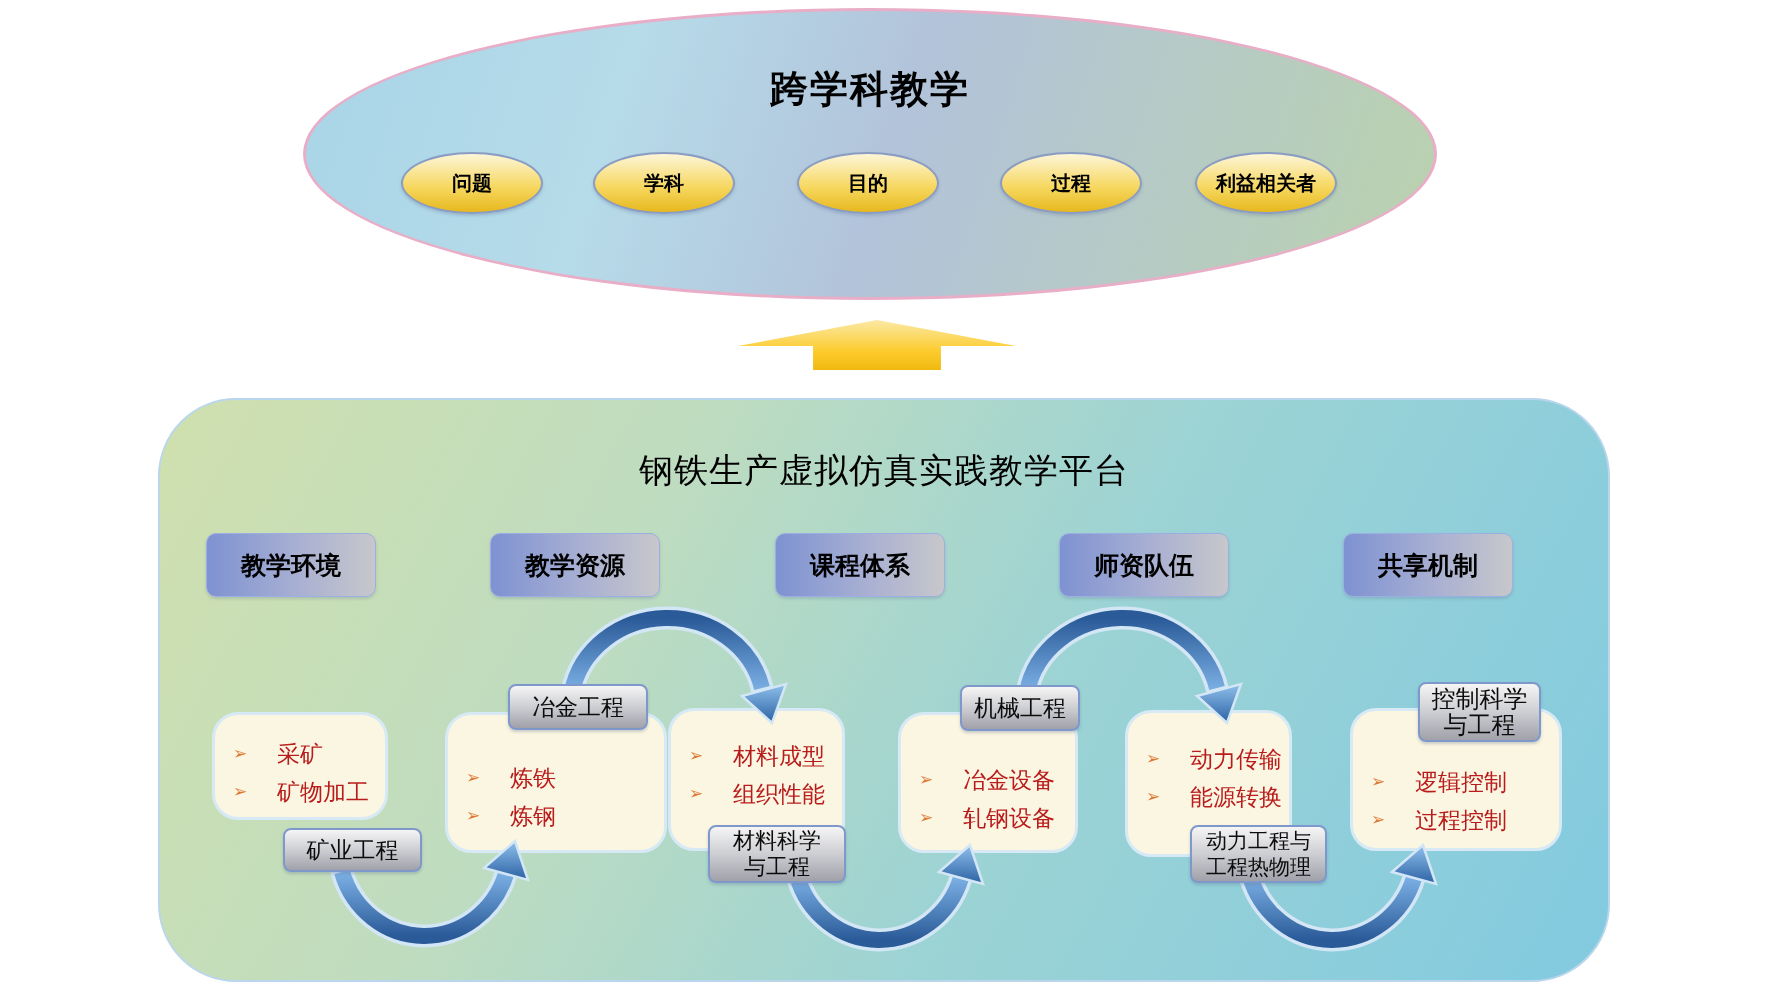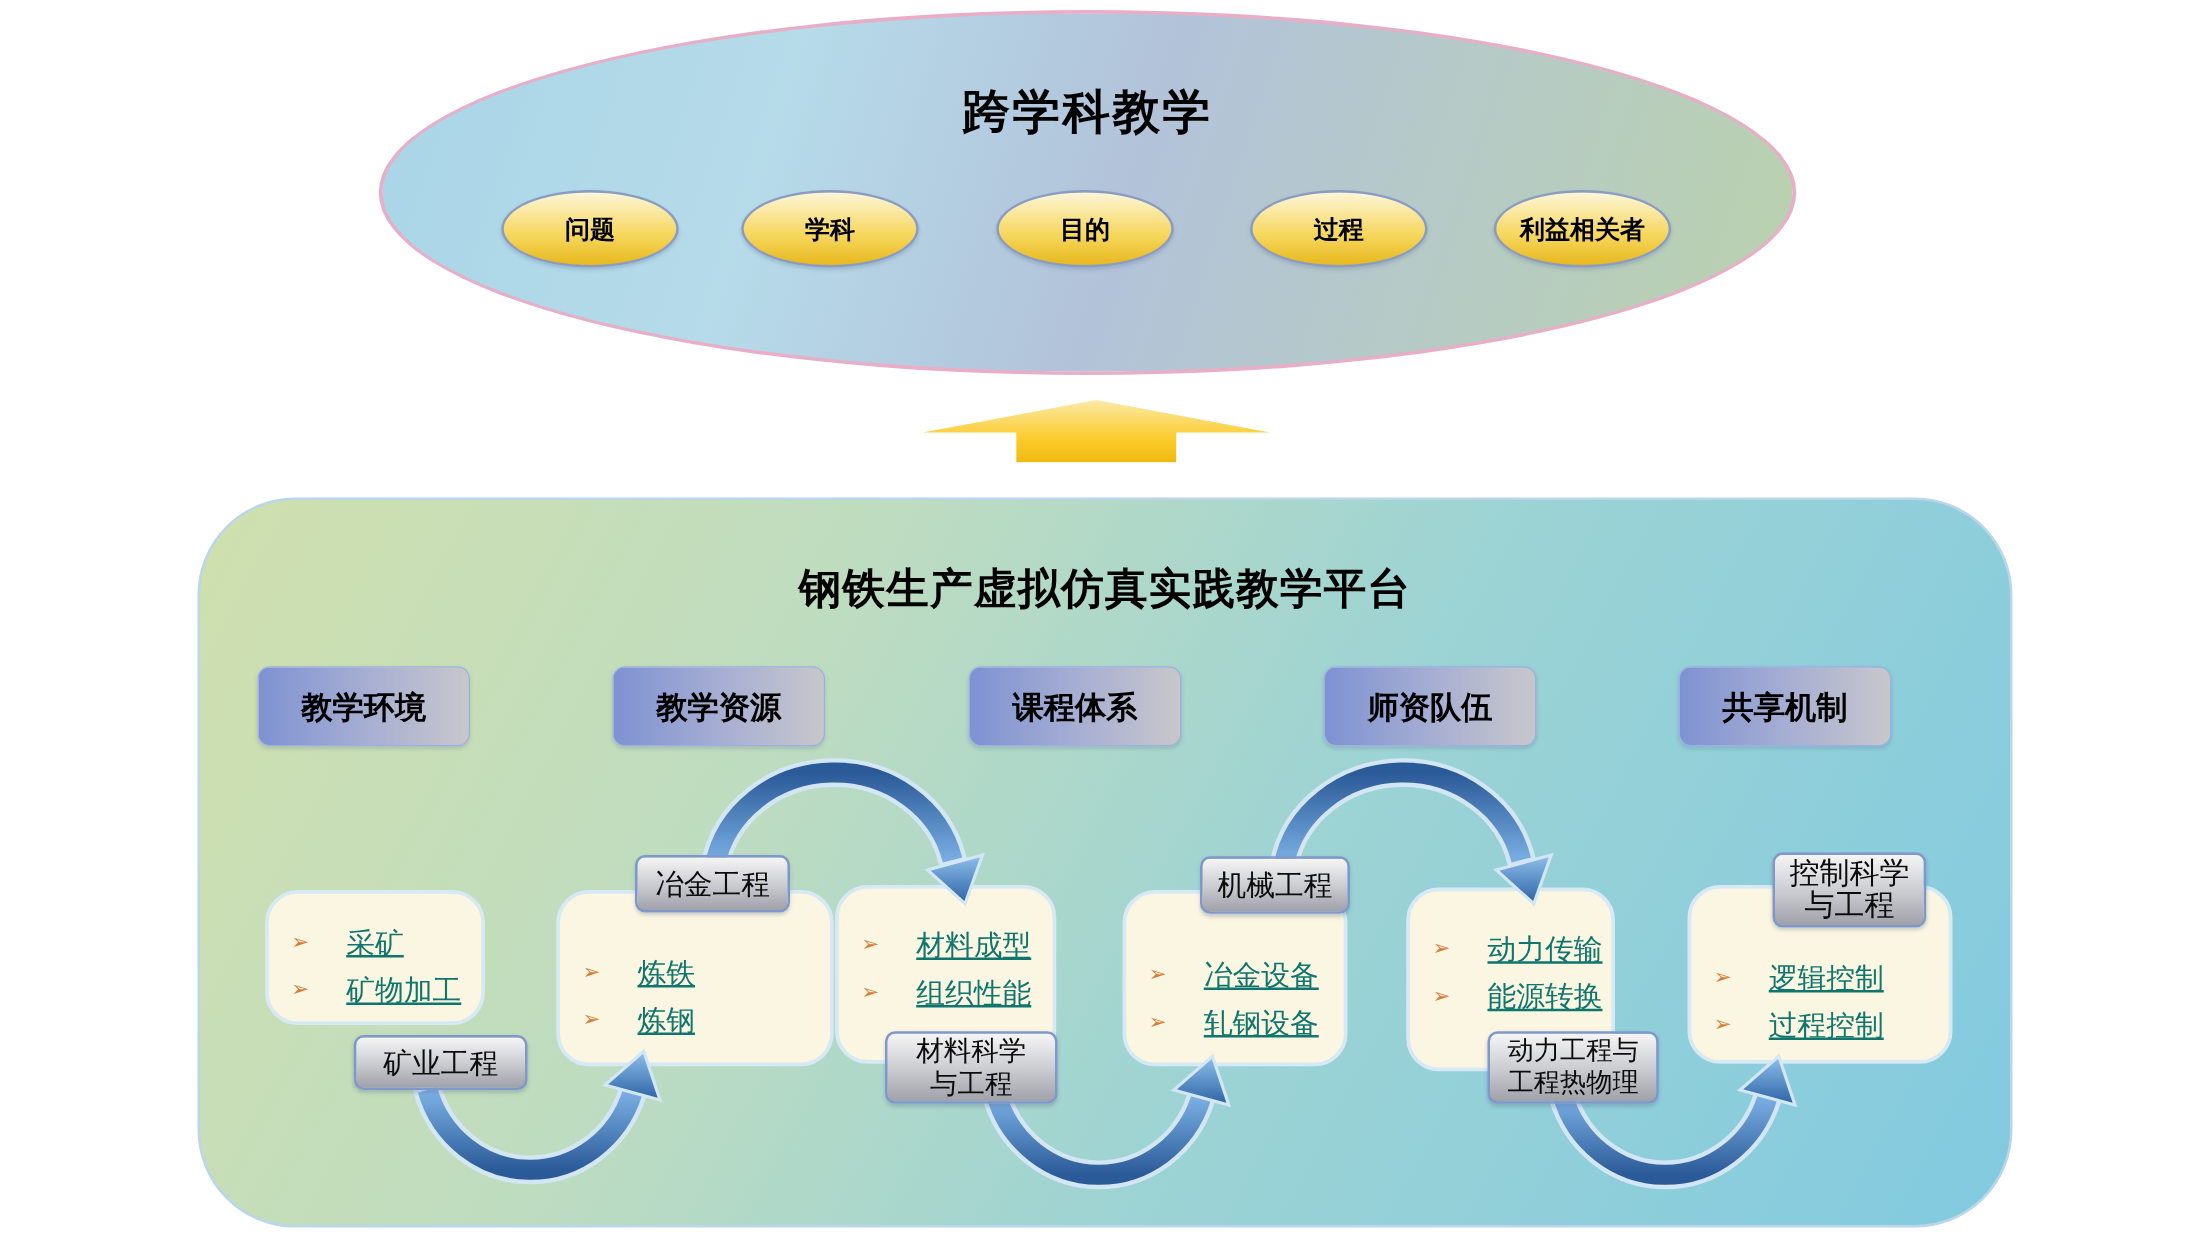--- a/index.html
+++ b/index.html
@@ -39,21 +39,21 @@
 
   
   .panel {
     position:absolute; left:158px; top:398px; width:1452px; height:584px;
     border-radius:78px;
     background:linear-gradient(118deg,#d0e0ae 0%,#bedcc0 32%,#9cd3d4 60%,#82cae0 100%);
     border:2px solid #bad6ec; box-sizing:border-box; z-index:1;
   }
   .panel-title {
     position:absolute; left:158px; top:448px; width:1452px; text-align:center;
-    font-size:34px; font-weight:bold; letter-spacing:1px; z-index:2;
+    font-size:34px; font-weight:normal; letter-spacing:1px; z-index:2;
   }
 
   
   .pillar {
     position:absolute; top:533px; width:170px; height:64px; border-radius:10px;
     background:linear-gradient(90deg,#7e92d2 0%,#a9b0d2 55%,#c7c7cb 100%);
     border:1px solid #9dafe2; box-sizing:border-box;
     display:flex; align-items:center; justify-content:center;
     font-size:25px; font-weight:bold; z-index:2;
     box-shadow:0 2px 3px rgba(90,110,140,0.25);
@@ -66,33 +66,33 @@
     border-radius:26px; box-sizing:border-box; z-index:2;
   }
   .b0{left:212px;  top:712px; width:176px; height:108px; padding-top:20px;}
   .b1{left:445px;  top:712px; width:222px; height:141px; padding-top:44px;}
   .b2{left:668px;  top:708px; width:177px; height:143px; padding-top:26px;}
   .b3{left:898px;  top:712px; width:180px; height:141px; padding-top:46px;}
   .b4{left:1125px; top:710px; width:167px; height:147px; padding-top:27px;}
   .b5{left:1350px; top:708px; width:212px; height:143px; padding-top:52px;}
   .course-item { display:flex; align-items:center; padding-left:18px; height:38px; }
   .bullet { flex:0 0 44px; color:#dd7733; font-size:17px; line-height:38px; }
-  .course-text { font-size:23px; color:#0f766e; white-space:nowrap;text-decoration:underline; }
+  .course-text { font-size:23px; color:#b91c1c; white-space:nowrap; }
 
   
   .dlabel {
     position:absolute; box-sizing:border-box; z-index:4;
     background:linear-gradient(180deg,#f5f5f5 0%,#c9cacf 55%,#a0a1a9 100%);
     border:2px solid #7f98cc; border-radius:8px;
     display:flex; flex-direction:column; align-items:center; justify-content:center;
     font-size:23px; line-height:27px; text-align:center; color:#0c0c0c;
     box-shadow:0 2px 3px rgba(90,110,140,0.3);
   }
   .L0{left:283px;  top:828px; width:139px; height:44px;}
-  .L1{left:508px;  top:684px; width:124px; height:46px;}
+  .L1{left:508px;  top:684px; width:140px; height:46px;}
   .L2{left:708px;  top:825px; width:138px; height:58px; font-size:22px; line-height:26px;}
   .L3{left:960px;  top:685px; width:120px; height:46px;}
   .L4{left:1190px; top:825px; width:137px; height:58px; font-size:21px; line-height:26px;}
   .L5{left:1418px; top:682px; width:123px; height:60px; font-size:24px; line-height:26px;}
 
   
   .arrows-svg { position:absolute; left:0; top:0; width:1768px; height:994px;
                 pointer-events:none; z-index:3; }
   .arcOuter  { fill:none; stroke:#d2e6f5; stroke-width:23; stroke-linecap:round; }
   .arcInnerT { fill:none; stroke:url(#gTop); stroke-width:16; stroke-linecap:butt; }

